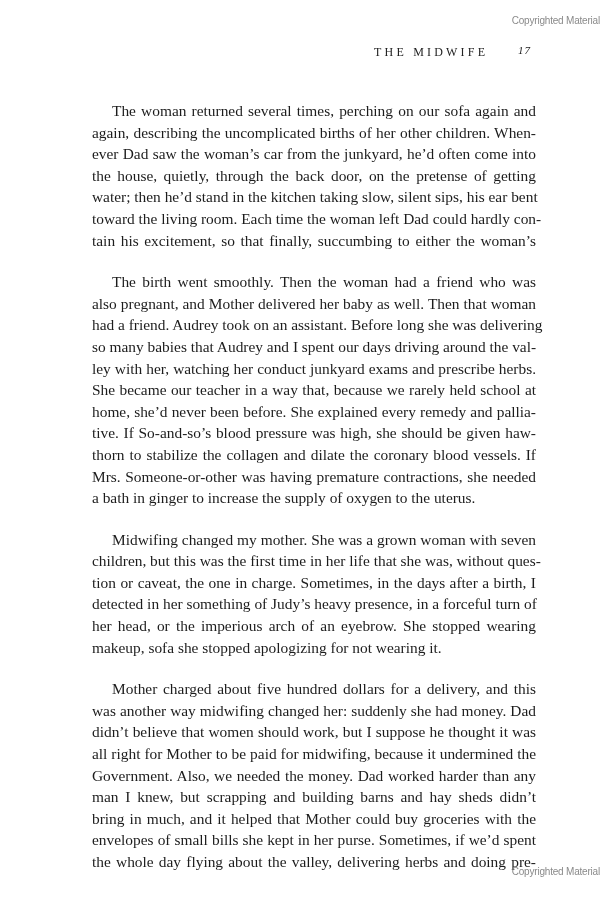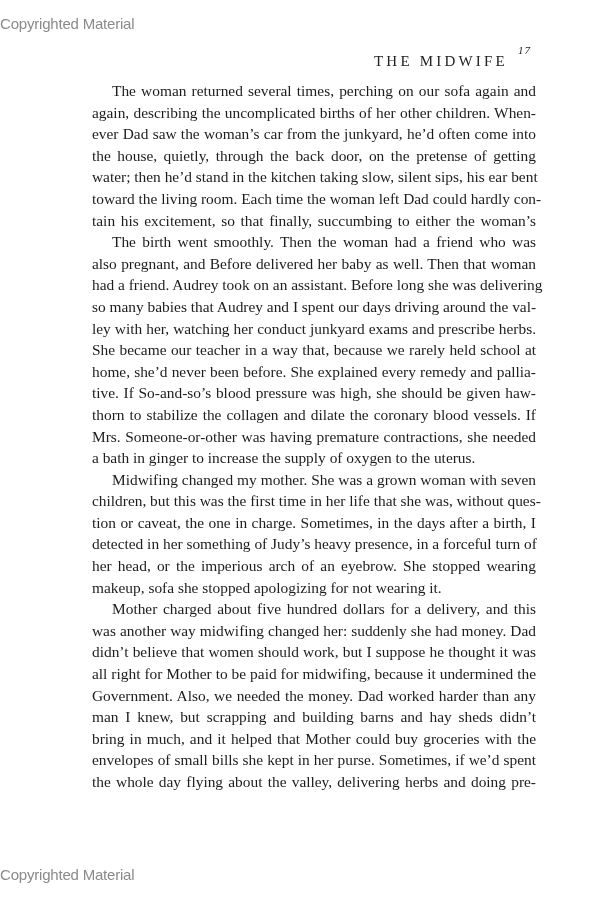--- a/index.html
+++ b/index.html
@@ -1,44 +1,44 @@
 <!DOCTYPE html>
 <html><head>
   <meta charset="utf-8">
   <style>
     html, body { margin: 0; padding: 0; background: #ffffff; }
     body { width: 600px; height: 900px; position: relative; overflow: hidden; }
     .watermark {
-      position: absolute; left: 0; width: 600px; text-align: left;
-      font-family: "Liberation Sans", sans-serif; font-size: 15px;
+      position: absolute; left: 0; width: 600px; text-align: right;
+      font-family: "Liberation Sans", sans-serif; font-size: 10px;
       color: #8a8a8a; letter-spacing: -0.2px;
     }
     .wm-top { top: 15px; }
     .wm-bottom { top: 866px; }
     .running-head {
-      position: absolute; top: 53px; left: 374px;
-      font-family: "Liberation Serif", serif; font-size: 15px;
+      position: absolute; top: 45px; left: 374px;
+      font-family: "Liberation Serif", serif; font-size: 12px;
       color: #222; letter-spacing: 3.2px;
     }
     .folio {
       position: absolute; top: 44px; left: 518px;
       font-family: "Liberation Serif", serif; font-style: italic;
       font-size: 11px; color: #222; letter-spacing: 1px;
     }
     .body-text {
       position: absolute; top: 80px; left: 92px; width: 444px;
       font-family: "Liberation Serif", serif; font-size: 15.4px;
       color: #1c1c1c; line-height: 21.6px;
     }
     .line {
       display: block; height: 21.6px;
       text-align: justify; text-align-last: justify; white-space: nowrap;
     }
     .line.last { text-align-last: left; }
-    .line.indent { text-indent: 20px; }
+    .line.indent { text-indent: 20px; margin-top: 20px; }
   </style>
 </head>
 <body>
 
 <div class="watermark wm-top">Copyrighted Material</div>
 
 <div class="running-head">THE MIDWIFE</div>
 <div class="folio">17</div>
 
 <div class="body-text">
@@ -48,21 +48,21 @@
     <span class="line">again, describing the uncomplicated births of her other children. When-</span>
     <span class="line">ever Dad saw the woman’s car from the junkyard, he’d often come into</span>
     <span class="line">the house, quietly, through the back door, on the pretense of getting</span>
     <span class="line">water; then he’d stand in the kitchen taking slow, silent sips, his ear bent</span>
     <span class="line">toward the living room. Each time the woman left Dad could hardly con-</span>
     <span class="line">tain his excitement, so that finally, succumbing to either the woman’s</span>
   </div>
 
   <div>
     <span class="line indent">The birth went smoothly. Then the woman had a friend who was</span>
-    <span class="line">also pregnant, and Before delivered her baby as well. Then that woman</span>
+    <span class="line">also pregnant, and Mother delivered her baby as well. Then that woman</span>
     <span class="line">had a friend. Audrey took on an assistant. Before long she was delivering</span>
     <span class="line">so many babies that Audrey and I spent our days driving around the val-</span>
     <span class="line">ley with her, watching her conduct junkyard exams and prescribe herbs.</span>
     <span class="line">She became our teacher in a way that, because we rarely held school at</span>
     <span class="line">home, she’d never been before. She explained every remedy and pallia-</span>
     <span class="line">tive. If So-and-so’s blood pressure was high, she should be given haw-</span>
     <span class="line">thorn to stabilize the collagen and dilate the coronary blood vessels. If</span>
     <span class="line">Mrs. Someone-or-other was having premature contractions, she needed</span>
     <span class="line last">a bath in ginger to increase the supply of oxygen to the uterus.</span>
   </div>

